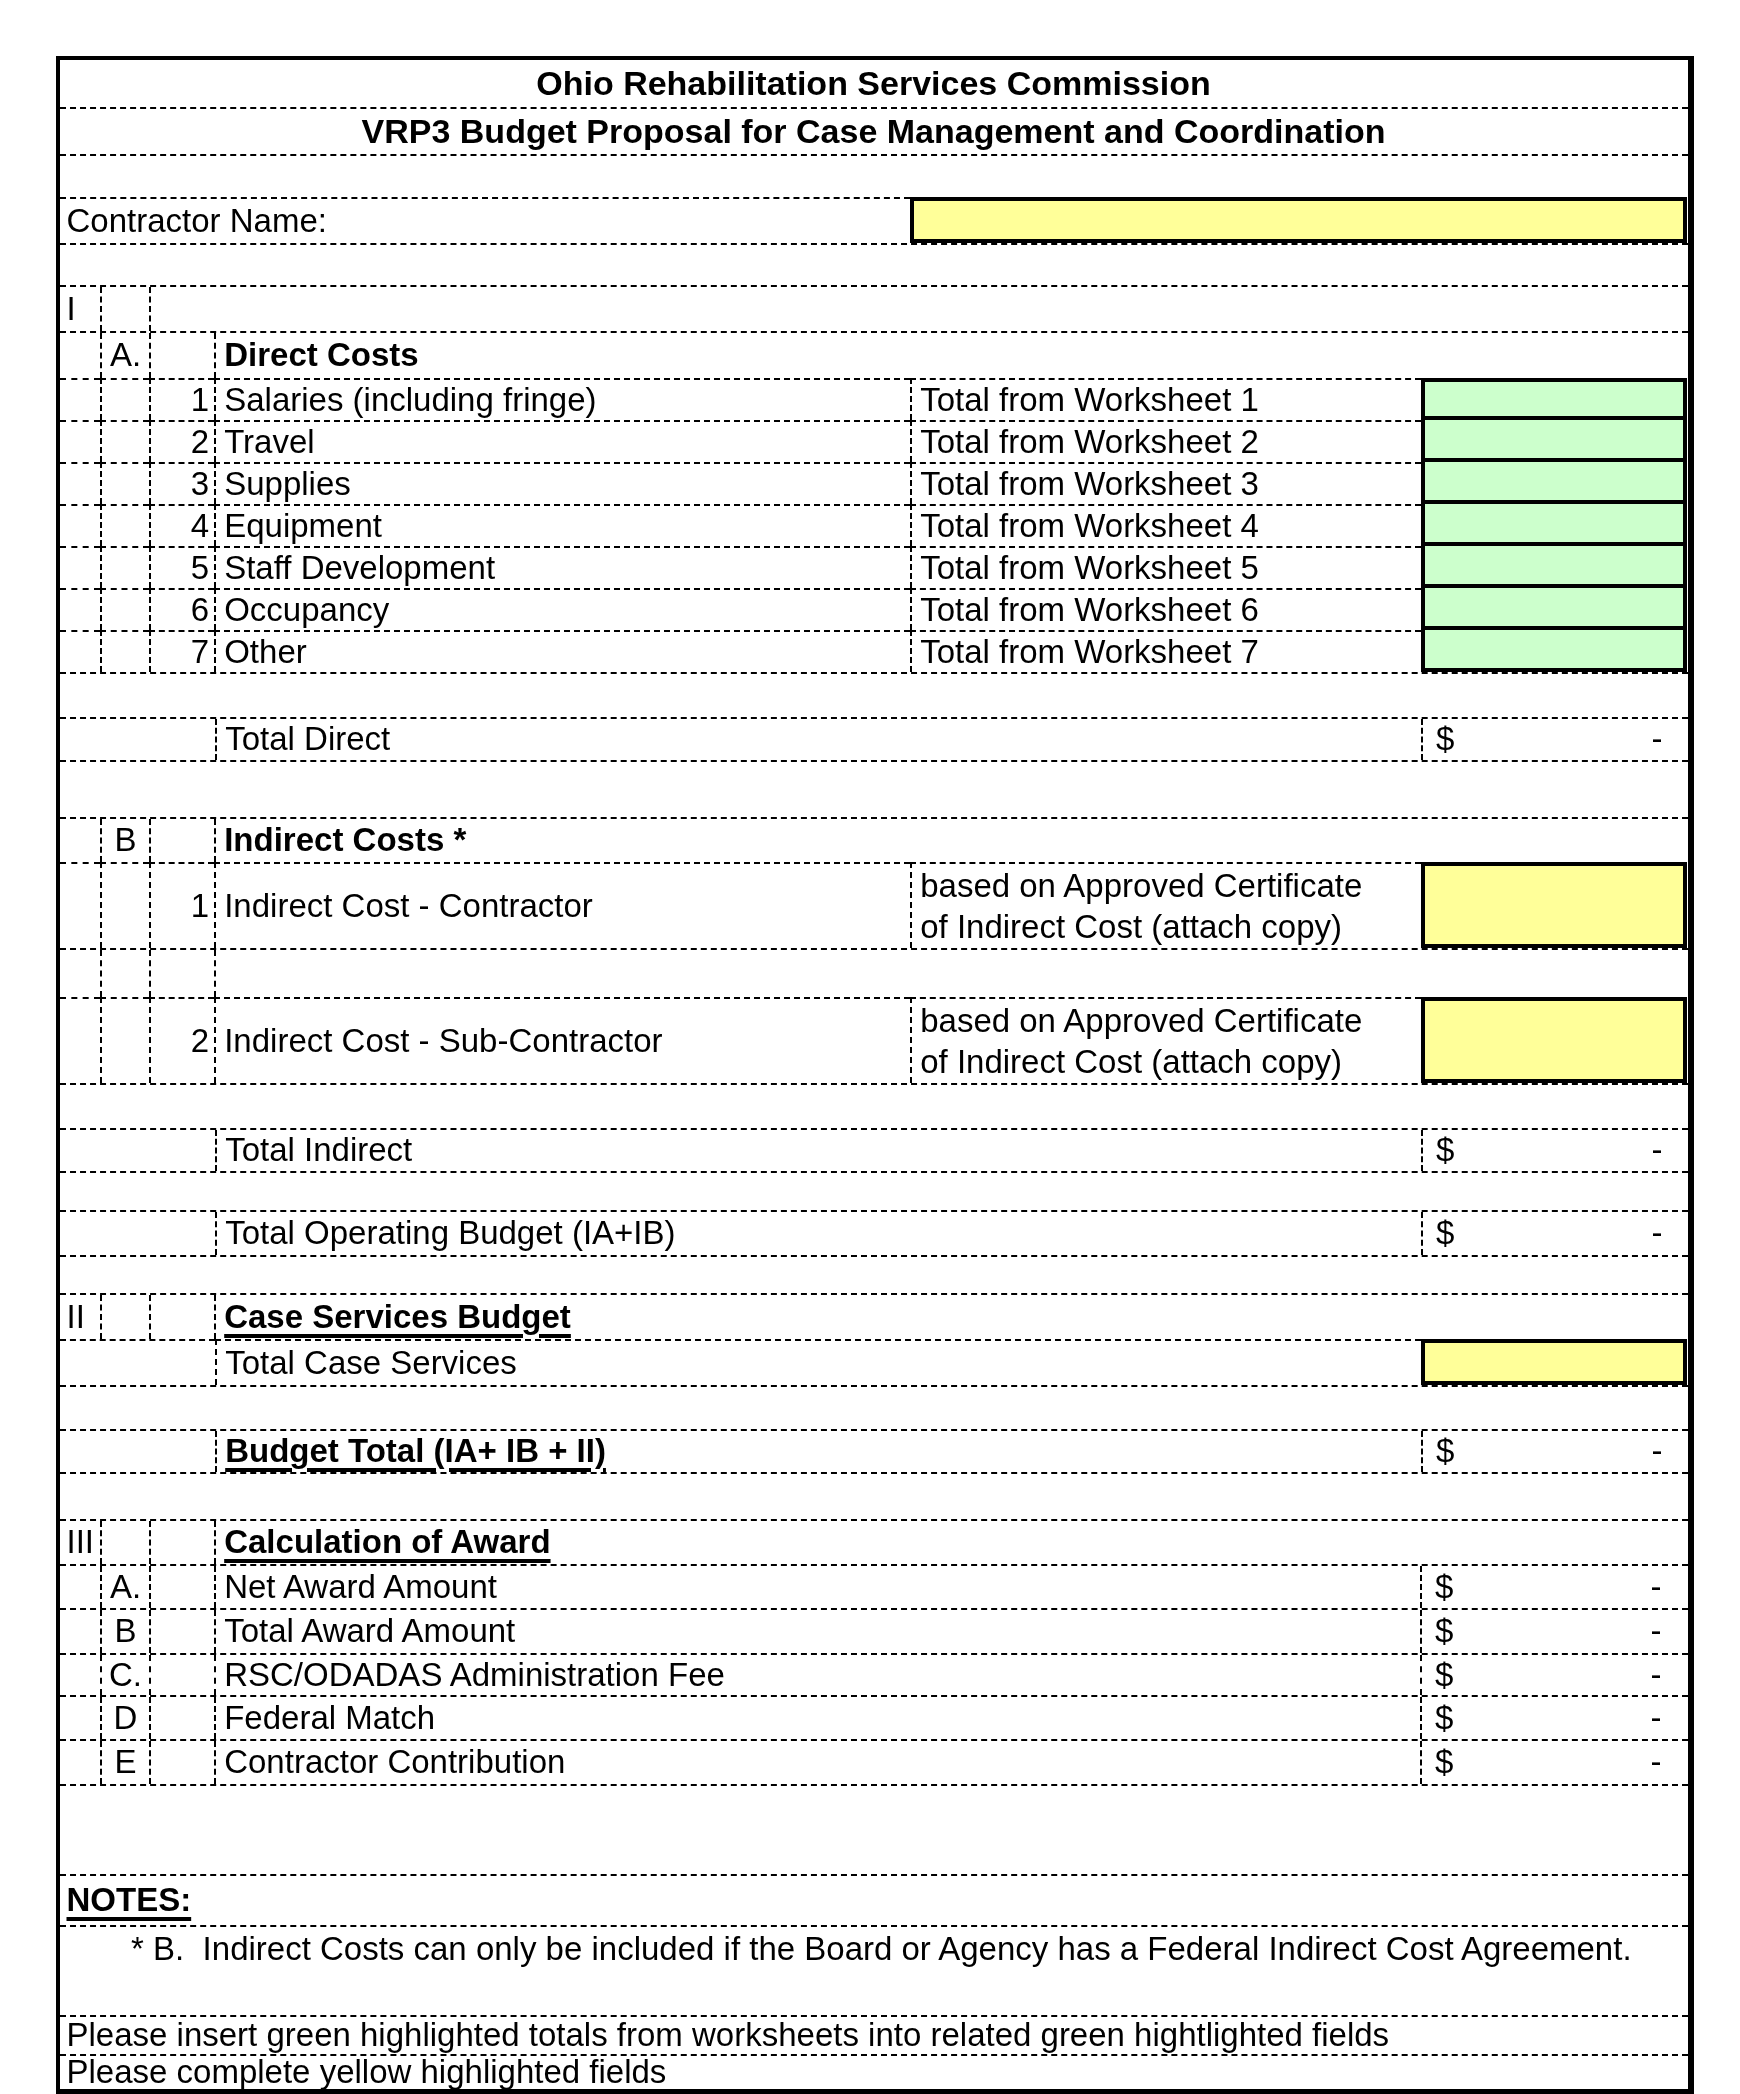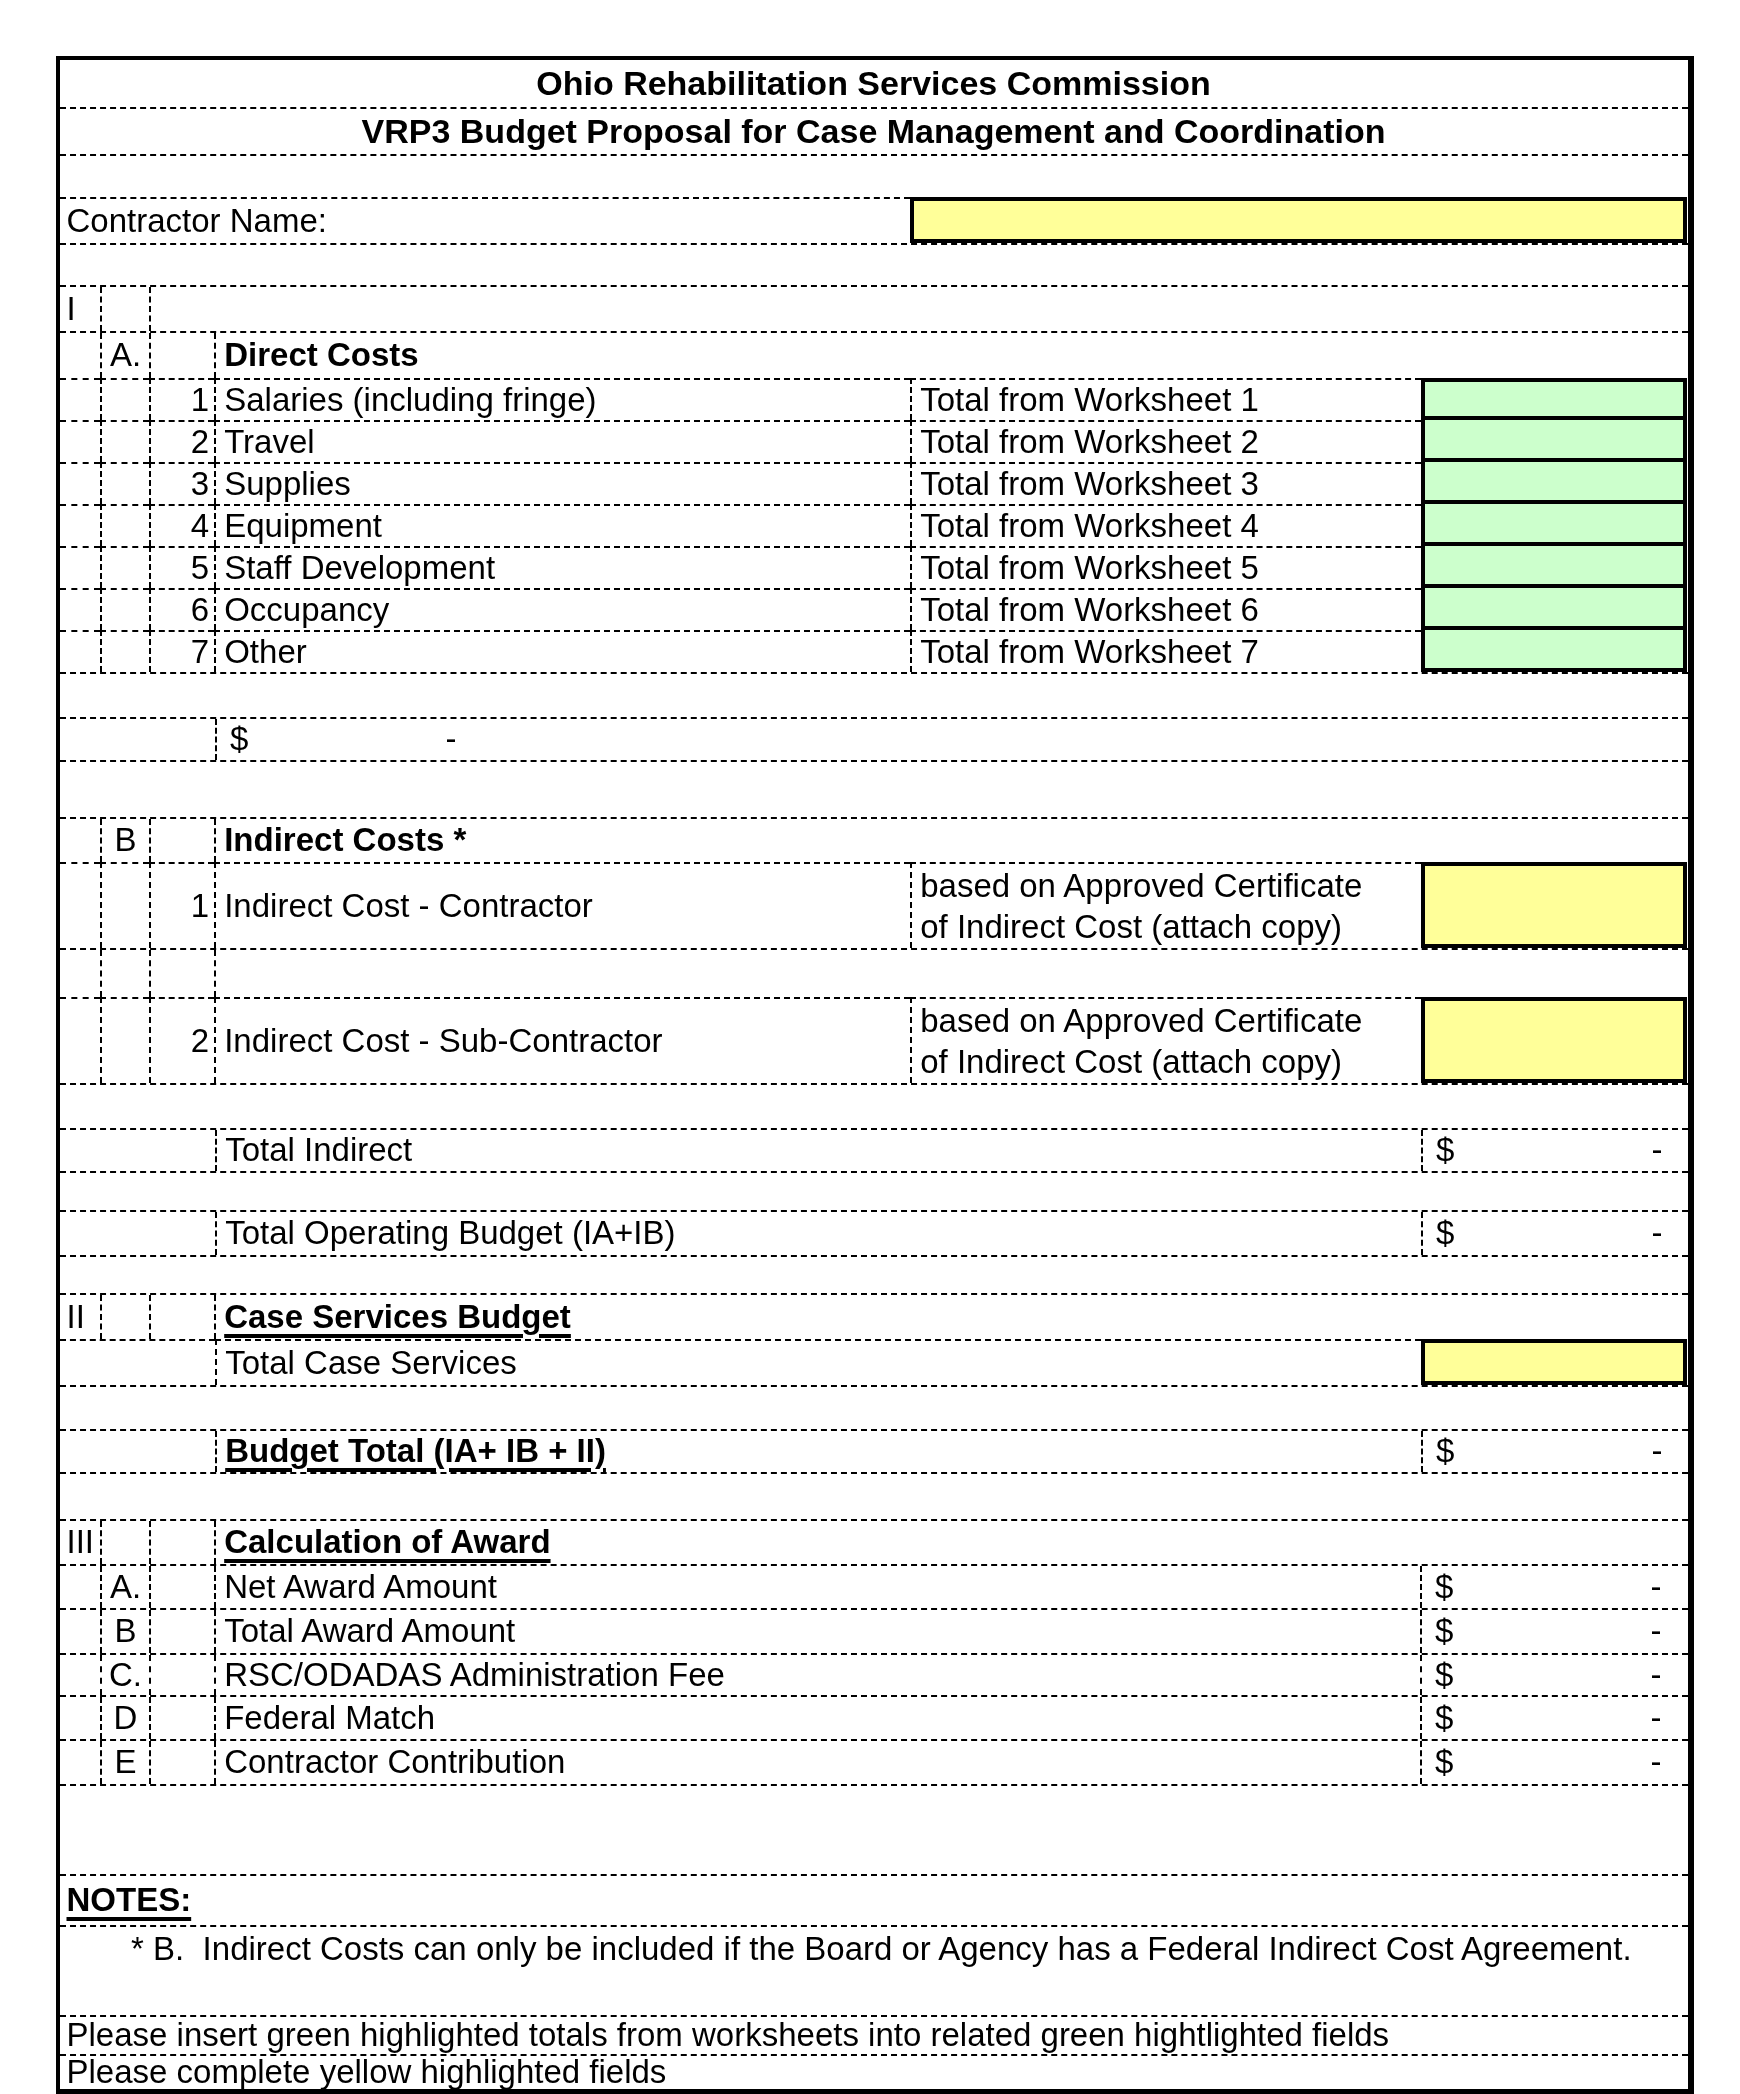--- a/index.html
+++ b/index.html
@@ -131,20 +131,21 @@
     <div class="cell c3 vl">7</div>
     <div class="cell c4 vl">Other</div>
     <div class="cell c5 vl">Total from Worksheet 7</div>
     <div class="cell c6 hl g join"></div>
   </div>
 
   <div class="row rt" style="height:45px"></div>
 
   <div class="row rt" style="height:43px">
     <div class="cell lead"></div>
+    <div class="cell wide-label vl">Total Direct</div>
     <div class="cell amt vl">
       <span>$</span>
       <span>-</span>
     </div>
   </div>
 
   <div class="row rt" style="height:57px"></div>
 
   <div class="row rt" style="height:45px">
     <div class="cell c1"></div>

